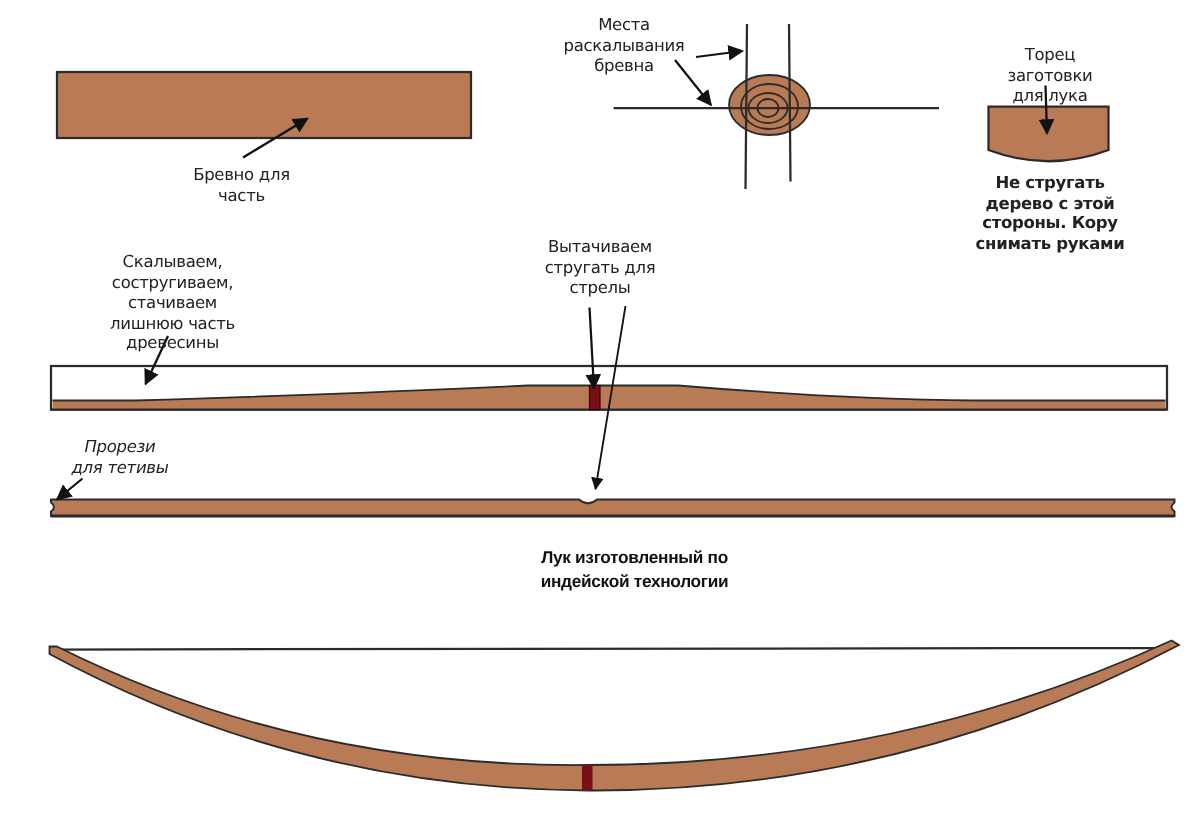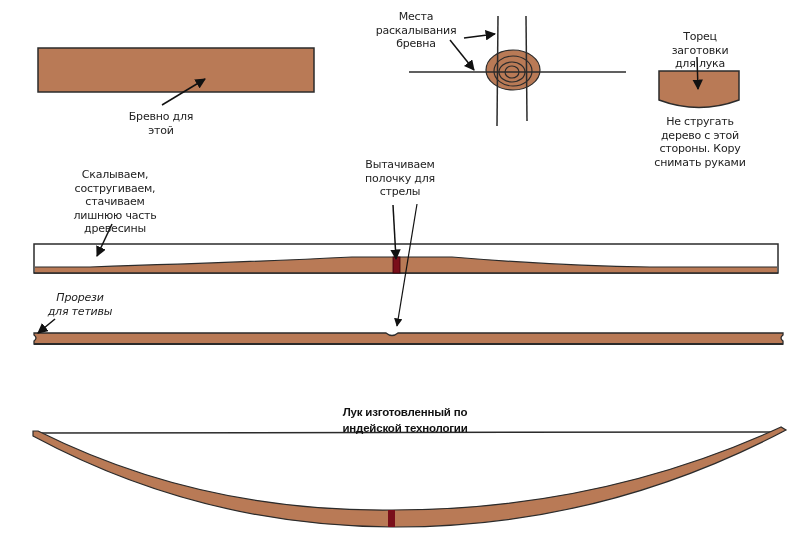--- a/index.html
+++ b/index.html
@@ -56,37 +56,37 @@
   <line x1="55" y1="319" x2="38" y2="333" stroke="#111" stroke-width="1.5" marker-end="url(#ah)"></line>
 
   <g>
     <line x1="36" y1="433" x2="782" y2="432" stroke="#2b2b2b" stroke-width="1.5"></line>
     <path class="wood" d="M33,431 L38,431 Q200,512 392,510 Q600,510 781,427 L786,430 Q600,528 392,527 Q200,526 33,436 Z" stroke="#2b2b2b" stroke-width="1.2" style="fill: rgb(185, 122, 86);"></path>
     <rect x="388" y="510" width="7" height="17" fill="#7a0f1a"></rect>
   </g>
 </svg>
 
 <div class="lbl" style="left:105px;top:110px;width:112px;">Бревно для
-этой</div>
+часть</div>
 <div class="lbl" style="left:365px;top:10px;width:102px;">Места
 раскалывания
 бревна</div>
 <div class="lbl" style="left:645px;top:10px;width:110px;margin-top:20px;">Торец
 заготовки
 для лука</div>
-<div class="lbl" style="left:635px;top:115px;width:130px;">Не стругать
+<div class="lbl" style="left:635px;top:115px;width:130px;font-weight:bold;">Не стругать
 дерево с этой
 стороны. Кору
 снимать руками</div>
 <div class="lbl" style="left:55px;top:168px;width:120px;">Скалываем,
 состругиваем,
 стачиваем
 лишнюю часть
 древесины</div>
 <div class="lbl" style="left:345px;top:158px;width:110px;">Вытачиваем
-полочку для
+стругать для
 стрелы</div>
 <div class="lbl" style="left:40px;top:291px;width:80px;font-style:italic;">Прорези
 для тетивы</div>
-<div class="lbl bold" style="left:310px;top:364px;width:190px;margin-top:40px;">Лук изготовленный по
+<div class="lbl bold" style="left:328px;top:364px;width:190px;">Лук изготовленный по
 индейской технологии</div>
 
 <style>.wood { fill: #b97a56; }</style>
 
 </body></html>

